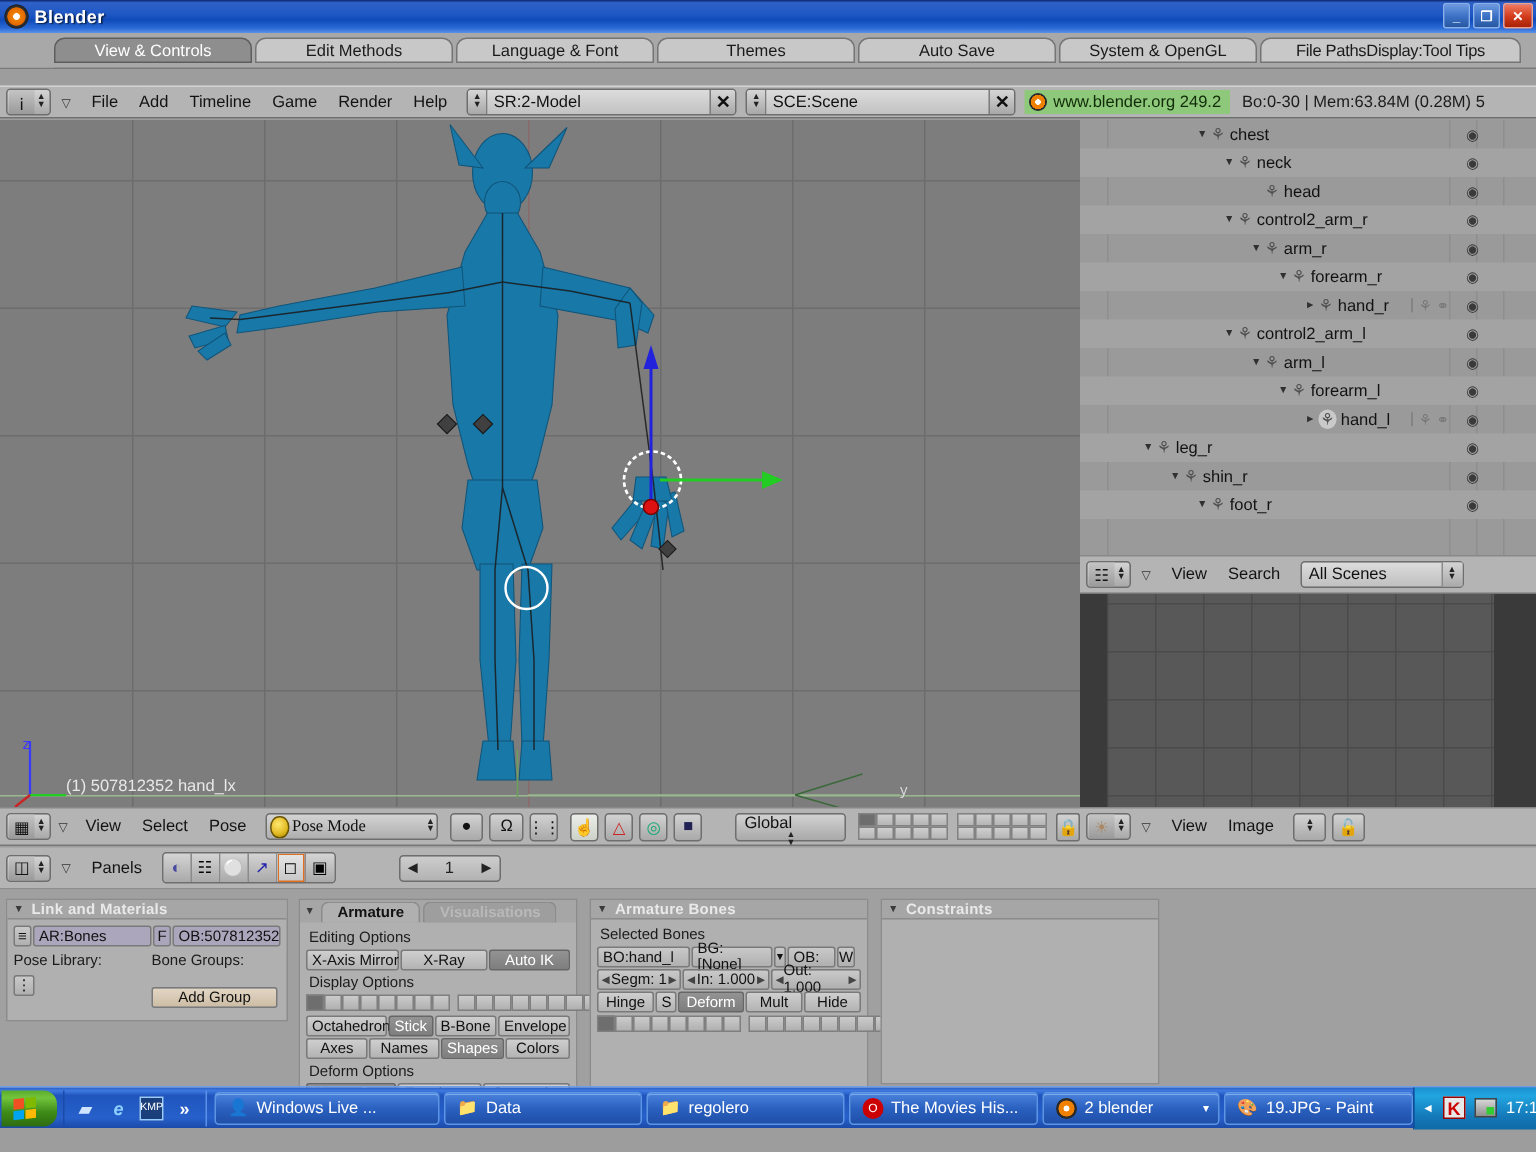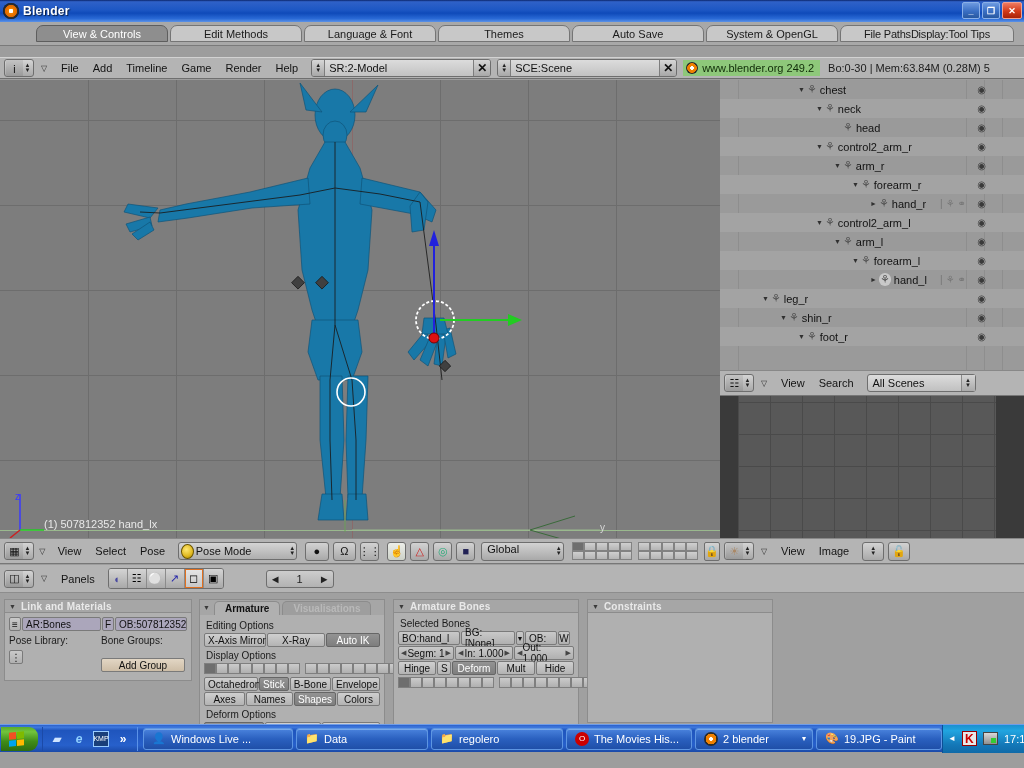--- a/index.html
+++ b/index.html
@@ -110,34 +110,35 @@
   
   .vp-hdr {
     position:absolute; left:0; top:538px; width:720px; height:26px;
     background:#b4b4b4; border-top:1px solid #888; border-bottom:1px solid #777;
     display:flex; align-items:center; padding-left:4px;
   }
   .modebtn {
     display:flex; align-items:center; height:18px; margin-left:6px;
     border:1px solid #6e6e6e; border-radius:3px; overflow:hidden;
     background:linear-gradient(to bottom,#d4d4d4,#aeaeae);
+    font-family:Liberation Serif, serif;
   }
   .modebtn .face { width:15px;height:15px;border-radius:50%;margin:0 2px;
     background:radial-gradient(circle at 40% 35%,#ffe870,#e0b820 60%,#9a7c00);
     border:1px solid #6a5400; position:relative;}
   .modebtn .lbl { width:112px; font-size:11px; color:#111; }
   .smallbtn {
     height:19px; min-width:19px; margin-left:4px;
     border:1px solid #6e6e6e; border-radius:3px;
     background:linear-gradient(to bottom,#d2d2d2,#a9a9a9);
     display:flex;align-items:center;justify-content:center; font-size:11px;color:#111;
   }
   .smallbtn.on { background:linear-gradient(to bottom,#eceee9,#cdd2c8); }
-  .pivotsel { display:flex;height:19px;margin-left:6px;border:1px solid #6e6e6e;border-radius:3px;
-    background:linear-gradient(to bottom,#d2d2d2,#a9a9a9); }
+  .pivotsel { display:flex;align-items:center;height:19px;margin-left:22px;border:1px solid #6e6e6e;border-radius:3px;
+    background:linear-gradient(to bottom,#d2d2d2,#a9a9a9);flex-direction:column; }
   .layerblock { display:flex; margin-left:8px; gap:6px; }
   .layergrp { display:flex; flex-direction:column; }
   .layerrow { display:flex; }
   .layercell { width:12px;height:9px; border:1px solid #828282; background:linear-gradient(to bottom,#cfcfcf,#b5b5b5); }
   .layercell.act { background:#6e6e6e; }
   .lockbtn { width:16px;height:19px;margin-left:6px;border:1px solid #6e6e6e;border-radius:2px;
      background:linear-gradient(to bottom,#d2d2d2,#a9a9a9); display:flex;align-items:center;justify-content:center;font-size:11px;}
 
   
   .btn-hdr {

